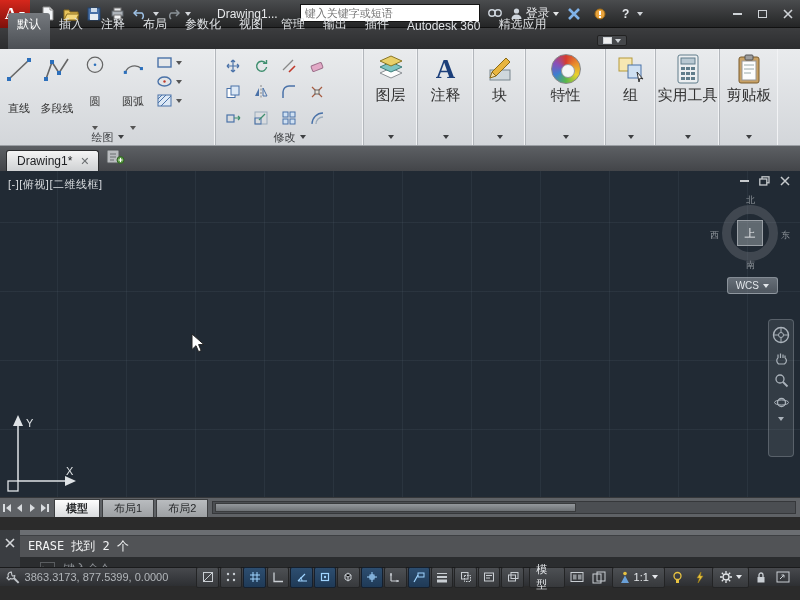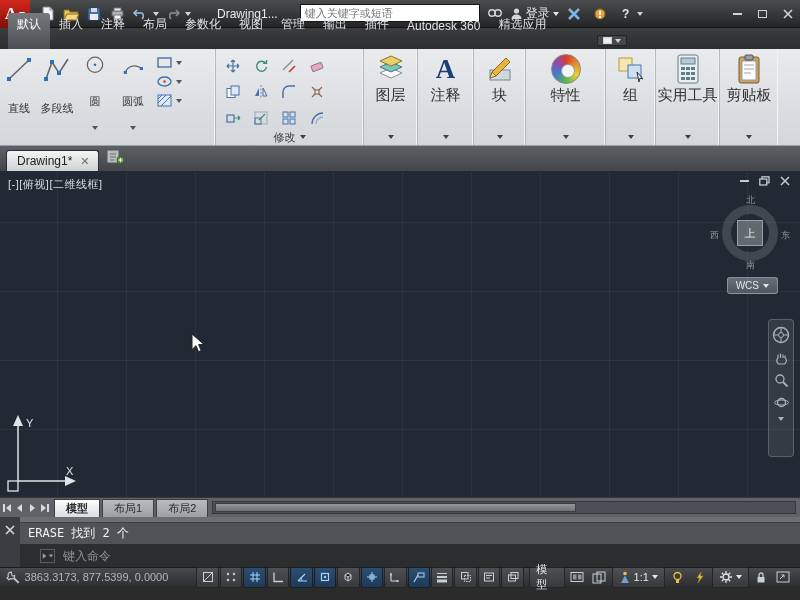--- a/index.html
+++ b/index.html
@@ -93,21 +93,21 @@
   .tri{width:0;height:0;border-top:4px solid transparent;border-bottom:4px solid transparent;}
   .tri.l{border-right:5px solid #d9dcdf;}
   .tri.r{border-left:5px solid #d9dcdf;}
   .bar{width:2px;height:8px;background:#d9dcdf;margin:0 1px;}
   .ltab{height:18px;display:flex;align-items:center;padding:0 11px;font-size:11px;color:#26282a;
         background:linear-gradient(#b9bcbf,#9da0a3);border:1px solid #3c3e40;border-bottom:none;margin-left:2px;}
   .ltab.active{background:linear-gradient(#fdfdfd,#dadcde);font-weight:bold;}
   .hscroll{flex:1;height:13px;margin:0 4px;background:#4b4e52;border:1px solid #36383b;display:flex;}
   .hthumb{width:62%;margin:1px 0 1px 2px;background:linear-gradient(#94989c,#6e7control);background:linear-gradient(#94989c,#6e7276);border:1px solid #3a3c3e;}
   
-  .cmd{position:absolute;top:517px;left:0;right:0;height:50px;display:flex;background:#c2410c;}
+  .cmd{position:absolute;top:530px;left:0;right:0;height:50px;display:flex;background:#c2410c;}
   .cmd-left{width:20px;background:#3a3d41;display:flex;flex-direction:column;align-items:center;
             padding-top:8px;color:#d4d7da;}
   .cmd-main{flex:1;display:flex;flex-direction:column;}
   .cmd-grip{height:6px;background:#6b6e72;border-bottom:1px solid #3e4043;}
   .cmd-hist{height:21px;display:flex;align-items:center;padding-left:8px;color:#f2f3f4;
             font-family:"DejaVu Sans Mono","Liberation Mono",monospace;font-size:12px;background:#515356;}
   .cmd-in{flex:1;display:flex;align-items:center;background:#2b2d2f;padding-left:20px;gap:6px;}
   .prompt{width:15px;height:14px;border:1px solid #5a5d60;display:flex;align-items:center;
           justify-content:center;color:#9aa0a5;font-size:9px;gap:1px;}
   .cmd-in input{flex:1;background:transparent;border:none;outline:none;color:#cfd3d7;
@@ -299,20 +299,24 @@
           </div>
           <div class="stool">
             <svg width="17" height="15" viewBox="0 0 17 15">
                 <rect x="2" y="2" width="13" height="11" fill="#dce8f5" stroke="#4a72a8"></rect>
                 <path d="M2 10L10 2M5 13l10-10M2 6l4-4" stroke="#4a72a8"></path>
               </svg>
             <span class="car"></span>
           </div>
         </div>
       </div>
+      <div class="plabel">
+        <span>绘图</span>
+        <span class="car"></span>
+      </div>
     </div>
 
     <div class="panel" style="width:148px">
       <div class="mgrid">
         <div class="mtool">
           <svg width="16" height="16" viewBox="0 0 16 16">
               <path d="M8 2v12M2 8h12M8 2L6 4m2-2l2 2M8 14l-2-2m2 2l2-2M2 8l2-2m-2 2l2 2M14 8l-2-2m2 2l-2 2" fill="none" stroke="#4a72a8" stroke-width="1.2"></path>
             </svg>
         </div>
         <div class="mtool">

